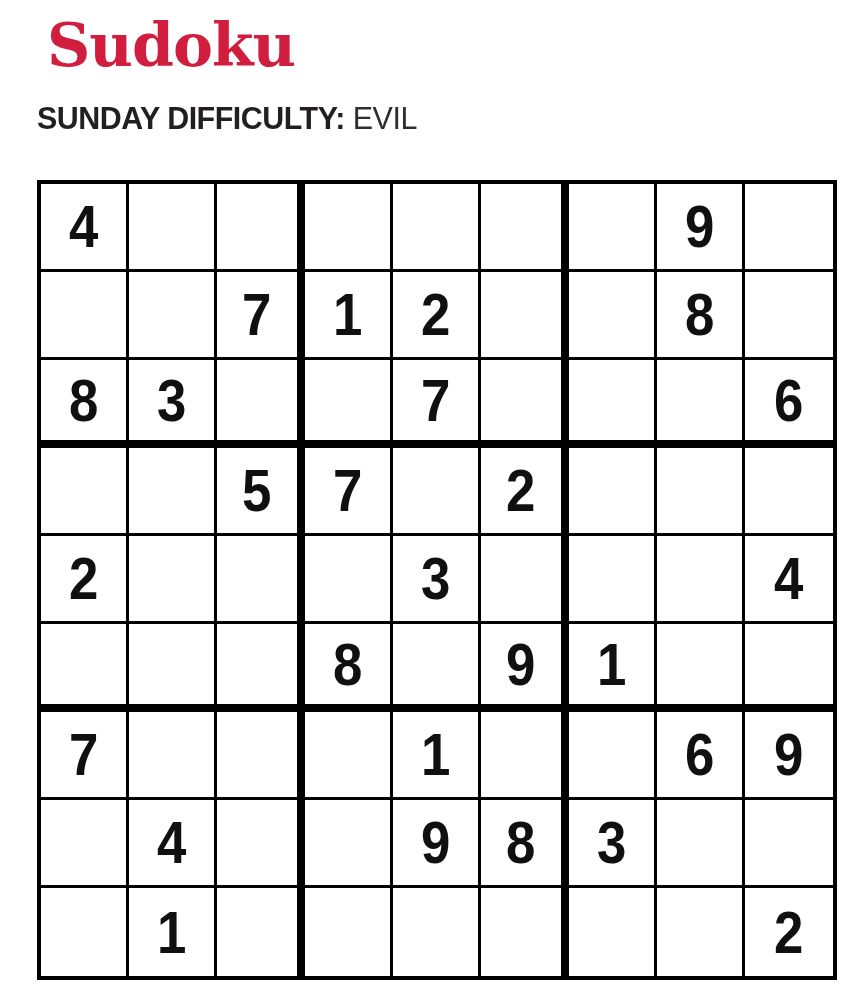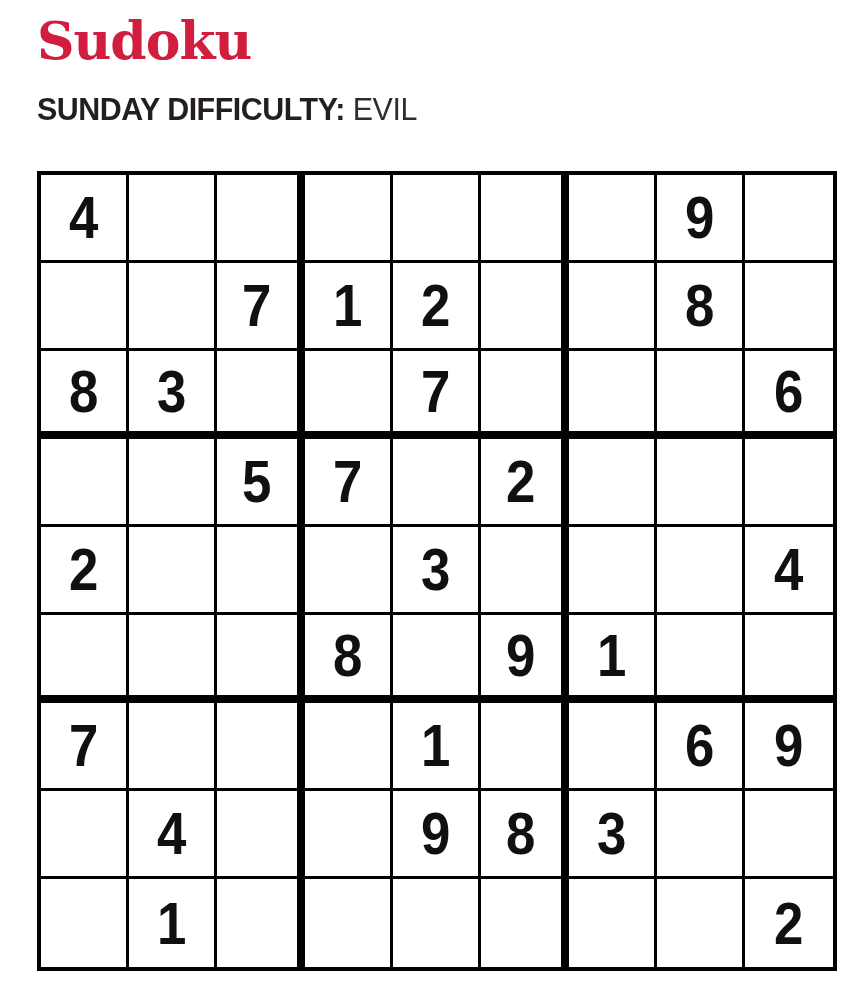--- a/index.html
+++ b/index.html
@@ -12,24 +12,24 @@
     height: 995px;
     font-family: "Liberation Sans", sans-serif;
     overflow: hidden;
   }
   .page {
     padding-left: 37px;
   }
   .title {
     font-family: "DejaVu Serif", serif;
     font-weight: 700;
-    font-size: 52px;
+    font-size: 60px;
     line-height: 1.1;
     letter-spacing: -1px;
-    margin: 12px 0 0 0;
+    margin: 12px 0 0 10px;
   }
   .difficulty {
     margin: 24px 0 0 0;
     font-size: 32px;
     line-height: 1.0;
     letter-spacing: -0.5px;
     color: #231f20;
     display: inline-block;
     transform: scaleX(0.95);
     transform-origin: left center;

